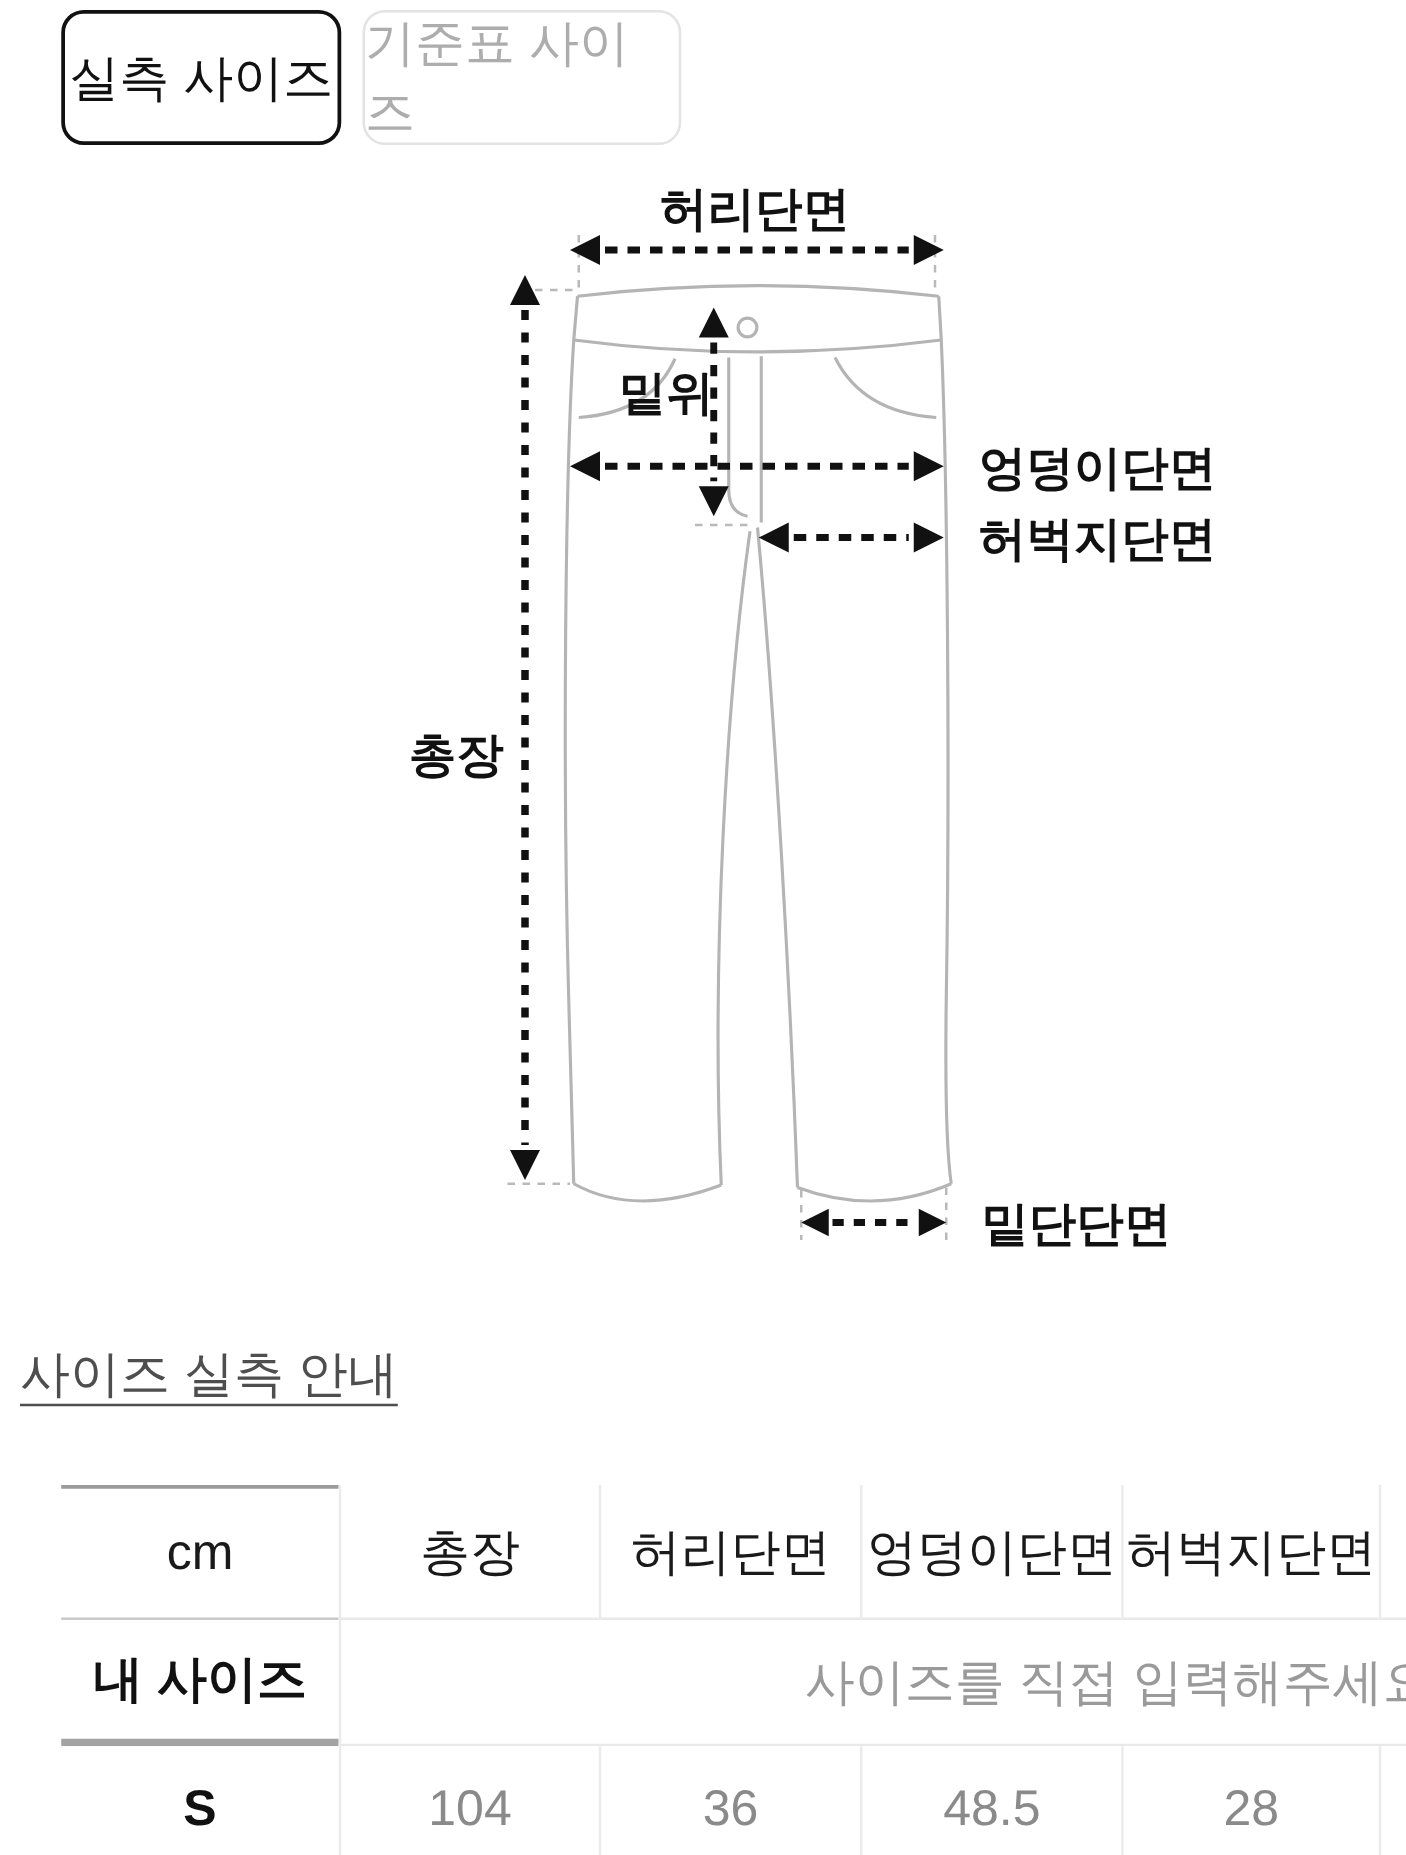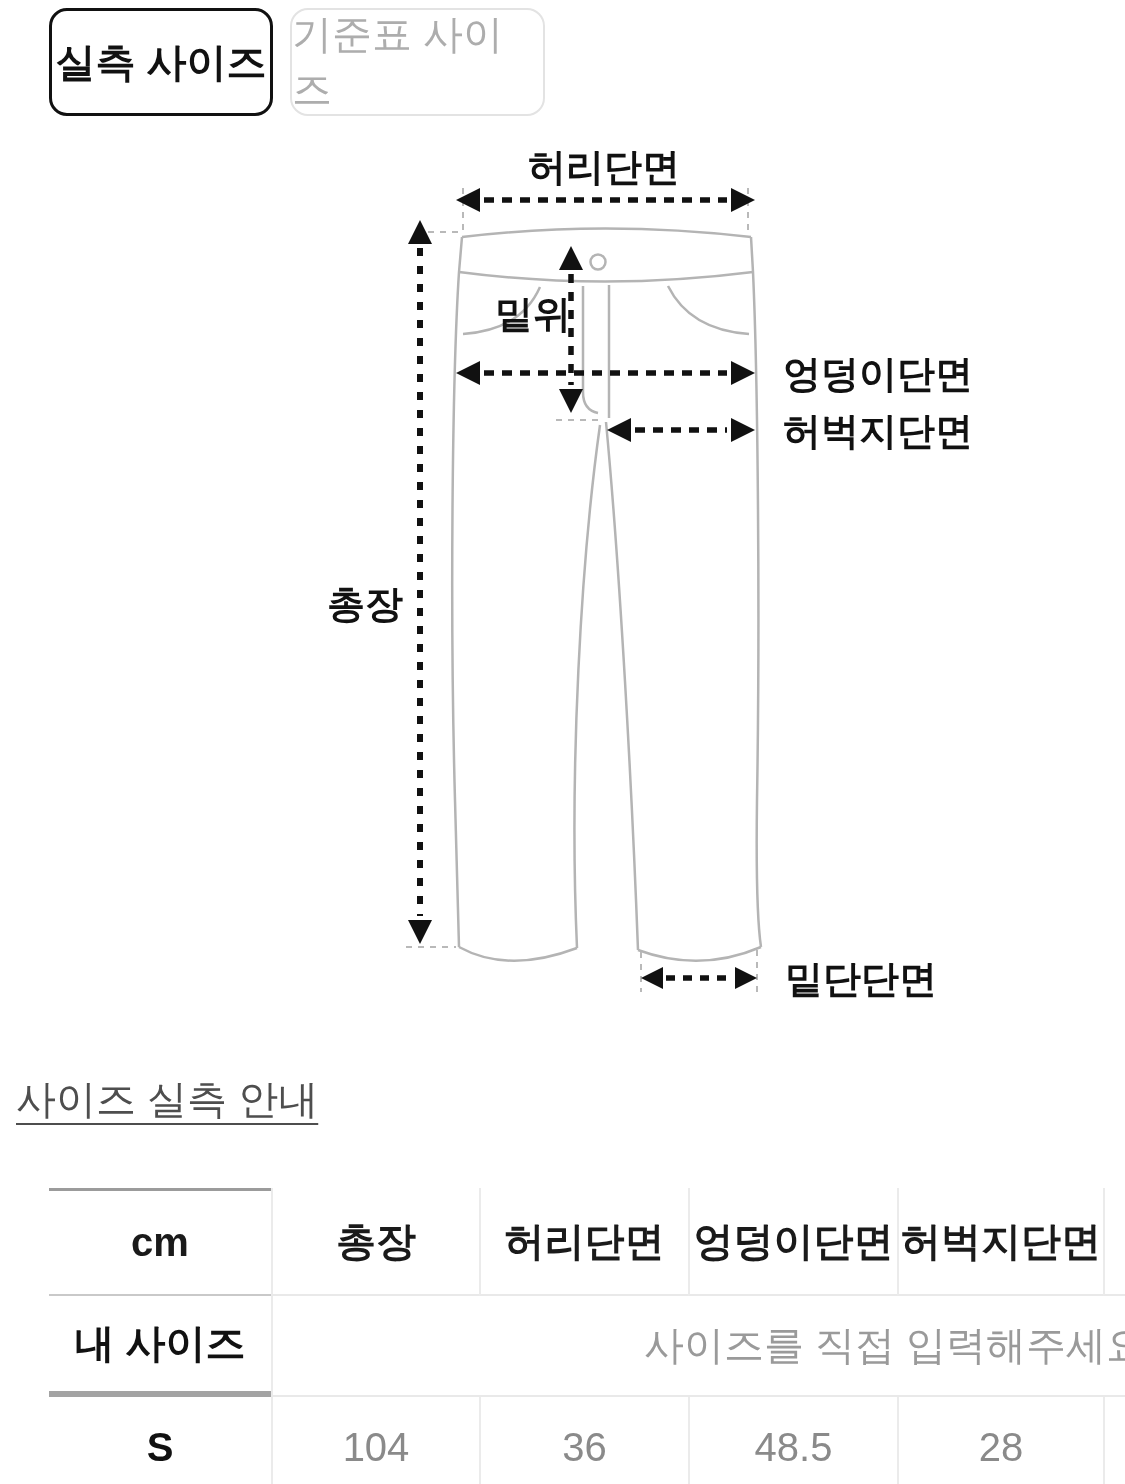--- a/index.html
+++ b/index.html
@@ -3,21 +3,21 @@
 <meta charset="utf-8">
 <style>
   * { margin:0; padding:0; box-sizing:border-box; }
   html,body { width:1125px; height:1484px; background:#ffffff; overflow:hidden; position:relative;
               font-family:"Liberation Sans","DejaVu Sans",sans-serif; }
 
   
   .tabs { position:absolute; left:49px; top:8px; display:flex; gap:17px; }
   .tab { height:108px; display:flex; align-items:center; justify-content:center;
          border-radius:18px; font-size:40px; background:#fff; cursor:pointer; }
-  .tab.active { width:224px; border:3px solid #111; color:#111; font-weight:700; }
+  .tab.active { width:224px; border:3px solid #111; color:#111; font-weight:400; }
   .tab.inactive { width:255px; border:2px solid #e3e3e3; color:#adadad; font-weight:400; }
 
   
   .diagram { position:absolute; left:0; top:140px; width:1125px; height:900px; }
   .outline { stroke:#b4b4b4; stroke-width:2.5; fill:none; }
   .measure { stroke:#111; fill:none; }
   .tri { fill:#111; stroke:none; }
   .guide { stroke:#b9b9b9; stroke-width:2; fill:none; stroke-dasharray:6 6; }
   .dlabel { font-family:"Liberation Sans","DejaVu Sans",sans-serif; font-size:38px;
             font-weight:700; fill:#111; }
@@ -28,21 +28,21 @@
   .links a { font-size:40px; color:#4e4e4e; text-decoration:underline;
              text-underline-offset:10px; text-decoration-thickness:2px; cursor:pointer; }
 
   
   .size-table { position:absolute; left:49px; top:1188px; width:1468px;
                 display:grid; grid-template-columns:222px 208px 209px 209px 206px 414px; }
   .cell { display:flex; align-items:center; justify-content:center; font-size:40px; background:#fff; }
   .h-row { height:108px; }
   .m-row { height:101px; }
   .s-row { height:100px; }
-  .hdr { font-weight:700; color:#1a1a1a; border-bottom:2px solid #e9e9e9; }
+  .hdr { font-weight:400; color:#1a1a1a; border-bottom:2px solid #e9e9e9; }
   .hdr.first { border-top:3px solid #9b9b9b; border-bottom:2px solid #c9c9c9; }
   .vline { border-left:2px solid #ebebeb; }
   .rowlabel { font-weight:600; color:#111; }
   .m-row.rowlabel { border-bottom:6px solid #a3a3a3; }
   .input-span { grid-column:2/7; border-bottom:2px solid #e9e9e9; color:#9a9a9a;
                 font-weight:400; cursor:pointer; }
   .val { color:#8a8a8a; font-weight:400; }
   .s-label { color:#111; font-weight:600; }
 </style>
 </head>

